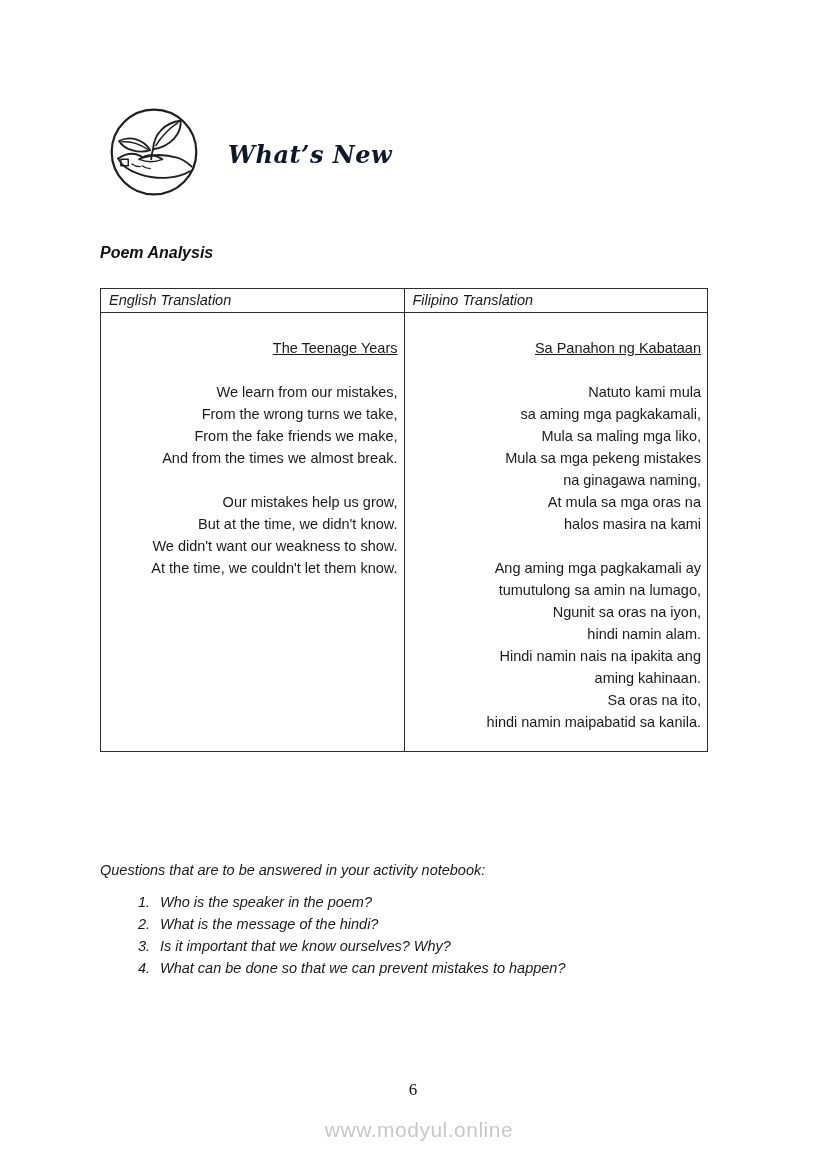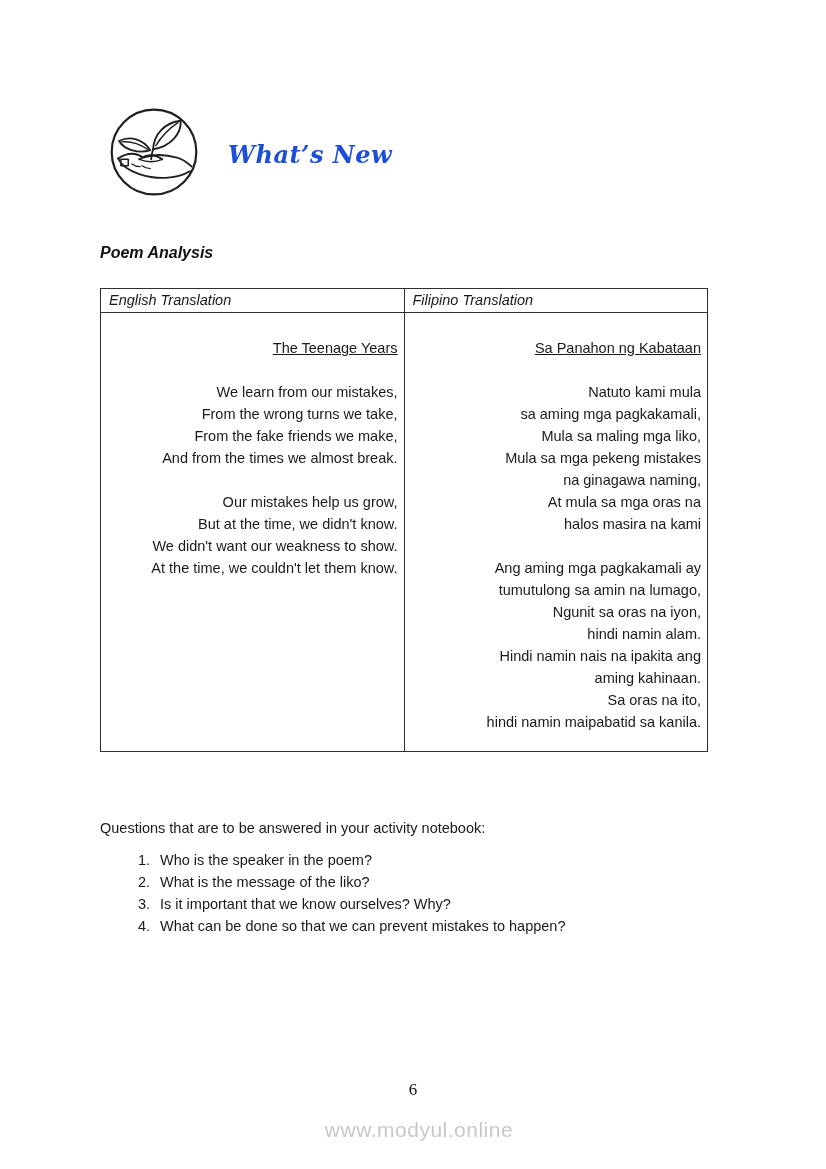--- a/index.html
+++ b/index.html
@@ -25,21 +25,21 @@
     gap: 28px;
   }
   .icon-wrap { width: 92px; height: 92px; display: block; }
   .icon-wrap svg { width: 100%; height: 100%; display: block; }
   .whats-new {
     font-family: "DejaVu Serif", serif;
     font-style: italic;
     font-weight: bold;
     font-size: 24px;
     letter-spacing: 0.5px;
-    color: #1d4ed8;
+    color: #0f172a;
     padding-top: 4px;
   }
 
   
   .section-heading {
     position: absolute;
     left: 100px;
     top: 244px;
     font-size: 16px;
     font-weight: bold;
@@ -86,22 +86,23 @@
   .stanza {
     white-space: pre-line;
     margin-bottom: 22px;
   }
   .stanza:last-child { margin-bottom: 0; }
 
   
   .questions {
     position: absolute;
     left: 100px;
-    top: 817px;
+    top: 859px;
     width: 630px;
+    font-style: italic;
   }
   .q-intro {
     font-size: 14.5px;
     line-height: 22px;
     margin-bottom: 9px;
   }
   .questions ol {
     margin: 10px;
     padding-left: 44px;
   }
@@ -208,21 +209,21 @@
 hindi namin maipabatid sa kanila.</div>
         </td>
       </tr>
     </tbody>
   </table>
 
   <div class="questions">
     <p class="q-intro">Questions that are to be answered in your activity notebook:</p>
     <ol>
       <li>Who is the speaker in the poem?</li>
-      <li>What is the message of the liko?</li>
+      <li>What is the message of the hindi?</li>
       <li>Is it important that we know ourselves? Why?</li>
       <li>What can be done so that we can prevent mistakes to happen?</li>
     </ol>
   </div>
 
   <div class="page-number">6</div>
   <div class="watermark">www.modyul.online</div>
 
 </div>
 

